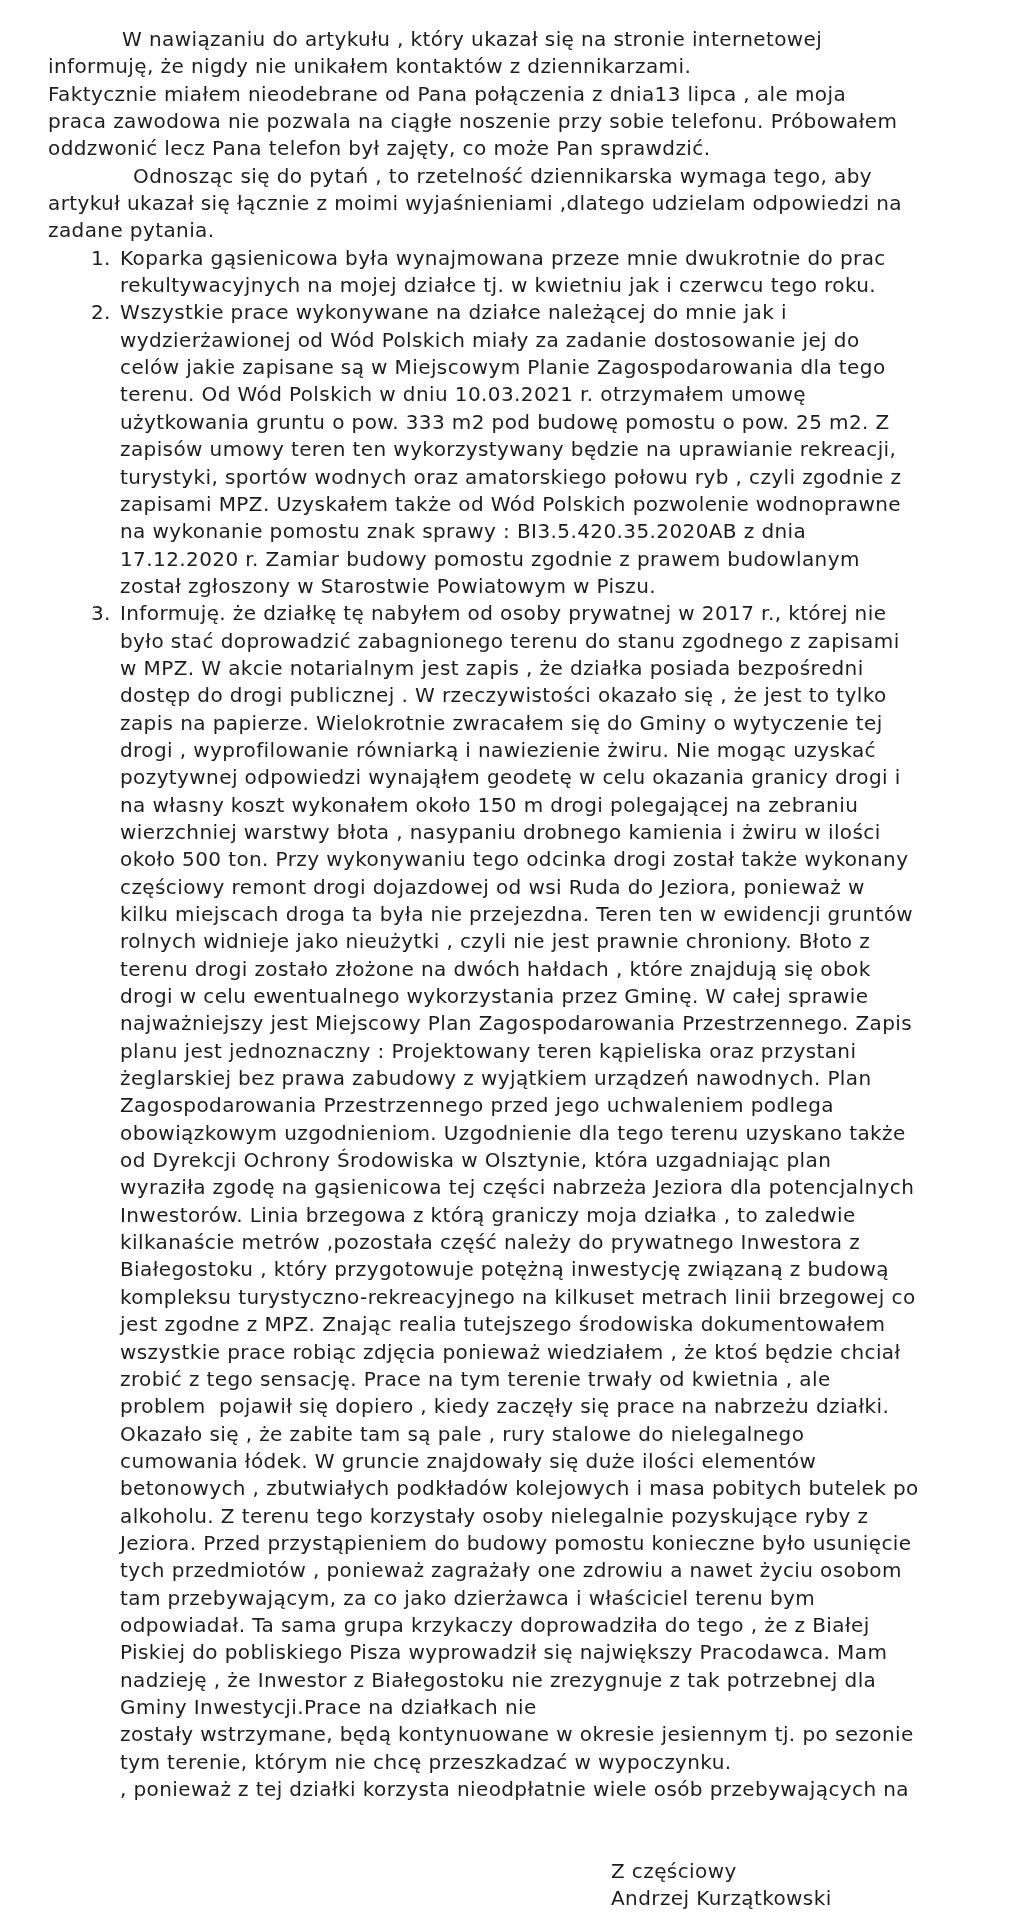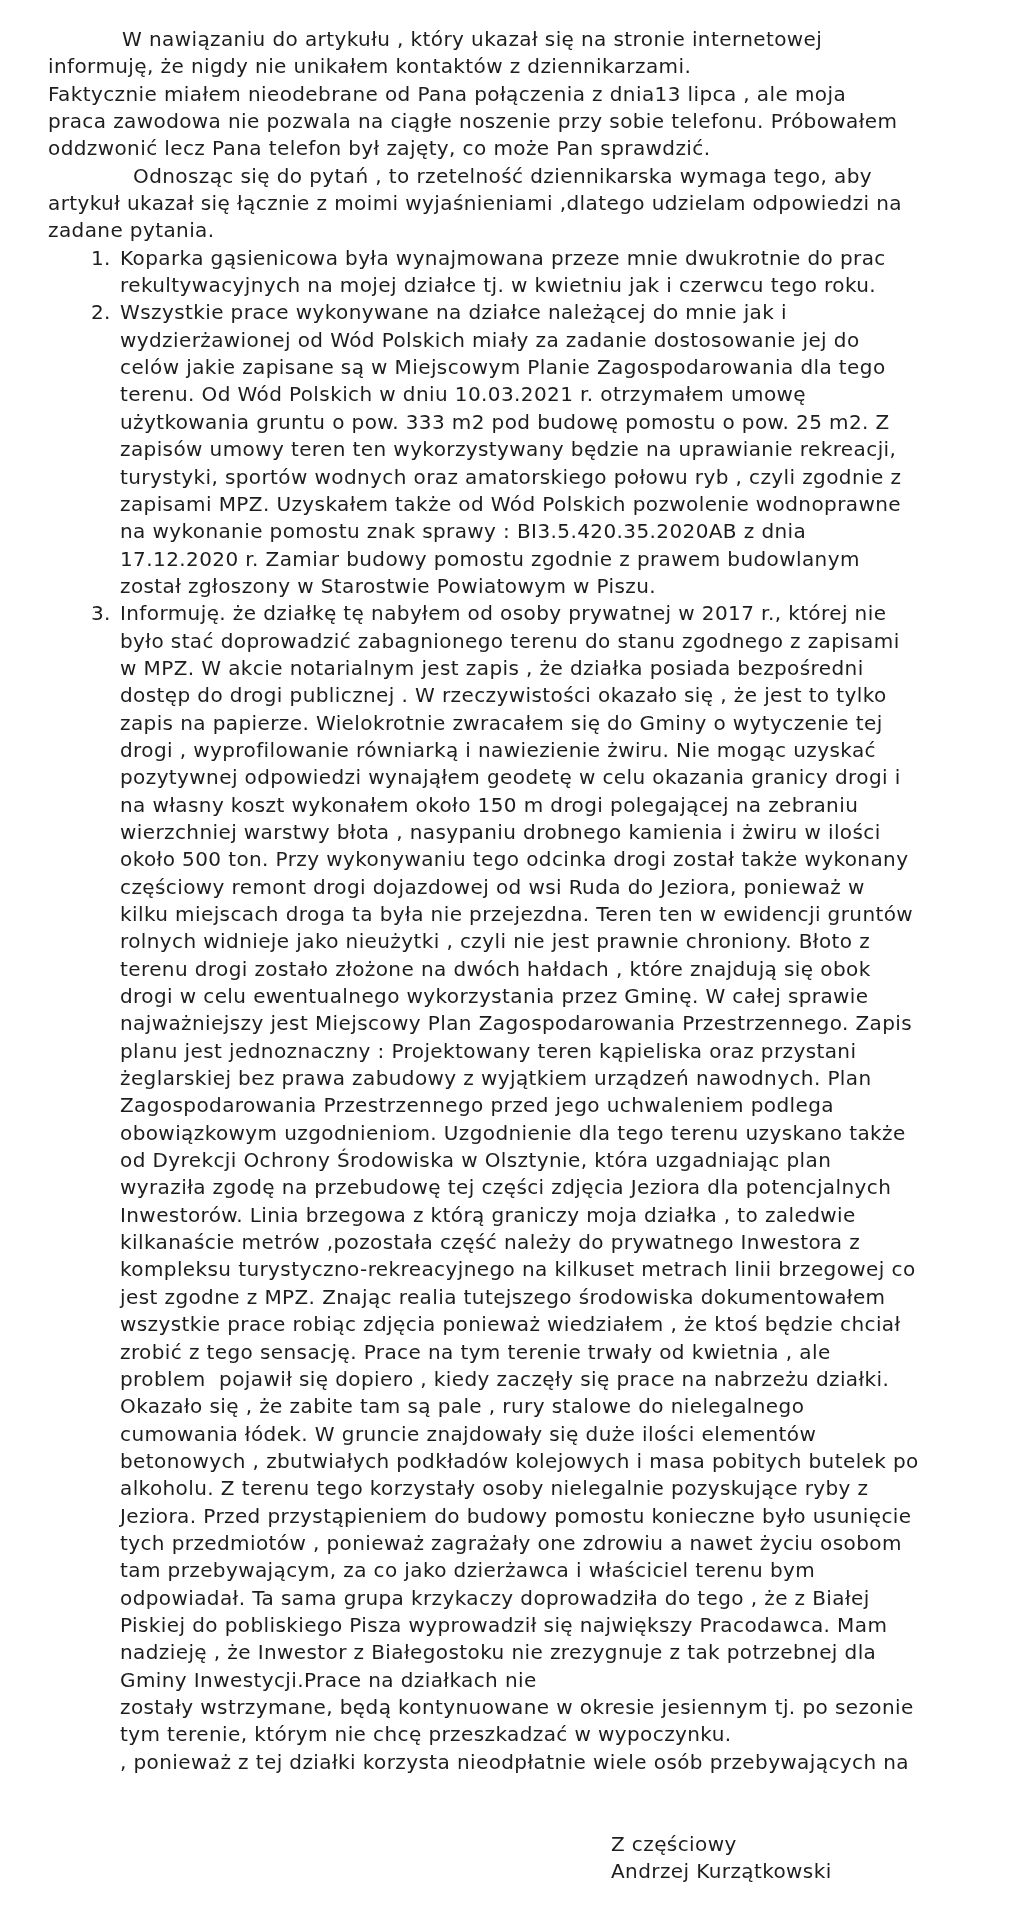--- a/index.html
+++ b/index.html
@@ -85,23 +85,24 @@
     <div class="line cont">kilku miejscach droga ta była nie przejezdna. Teren ten w ewidencji gruntów</div>
     <div class="line cont">rolnych widnieje jako nieużytki , czyli nie jest prawnie chroniony. Błoto z</div>
     <div class="line cont">terenu drogi zostało złożone na dwóch hałdach , które znajdują się obok</div>
     <div class="line cont">drogi w celu ewentualnego wykorzystania przez Gminę. W całej sprawie</div>
     <div class="line cont">najważniejszy jest Miejscowy Plan Zagospodarowania Przestrzennego. Zapis</div>
     <div class="line cont">planu jest jednoznaczny : Projektowany teren kąpieliska oraz przystani</div>
     <div class="line cont">żeglarskiej bez prawa zabudowy z wyjątkiem urządzeń nawodnych. Plan</div>
     <div class="line cont">Zagospodarowania Przestrzennego przed jego uchwaleniem podlega</div>
     <div class="line cont">obowiązkowym uzgodnieniom. Uzgodnienie dla tego terenu uzyskano także</div>
     <div class="line cont">od Dyrekcji Ochrony Środowiska w Olsztynie, która uzgadniając plan</div>
-    <div class="line cont">wyraziła zgodę na przebudowę tej części zdjęcia Jeziora dla potencjalnych</div>
+    <div class="line cont">wyraziła zgodę na gąsienicowa tej części nabrzeża Jeziora dla potencjalnych</div>
     <div class="line cont">Inwestorów. Linia brzegowa z którą graniczy moja działka , to zaledwie</div>
     <div class="line cont">kilkanaście metrów ,pozostała część należy do prywatnego Inwestora z</div>
+    <div class="line cont">Białegostoku , który przygotowuje potężną inwestycję związaną z budową</div>
     <div class="line cont">kompleksu turystyczno-rekreacyjnego na kilkuset metrach linii brzegowej co</div>
     <div class="line cont">jest zgodne z MPZ. Znając realia tutejszego środowiska dokumentowałem</div>
     <div class="line cont">wszystkie prace robiąc zdjęcia ponieważ wiedziałem , że ktoś będzie chciał</div>
     <div class="line cont">zrobić z tego sensację. Prace na tym terenie trwały od kwietnia , ale</div>
     <div class="line cont">problem  pojawił się dopiero , kiedy zaczęły się prace na nabrzeżu działki.</div>
     <div class="line cont">Okazało się , że zabite tam są pale , rury stalowe do nielegalnego</div>
     <div class="line cont">cumowania łódek. W gruncie znajdowały się duże ilości elementów</div>
     <div class="line cont">betonowych , zbutwiałych podkładów kolejowych i masa pobitych butelek po</div>
     <div class="line cont">alkoholu. Z terenu tego korzystały osoby nielegalnie pozyskujące ryby z</div>
     <div class="line cont">Jeziora. Przed przystąpieniem do budowy pomostu konieczne było usunięcie</div>

